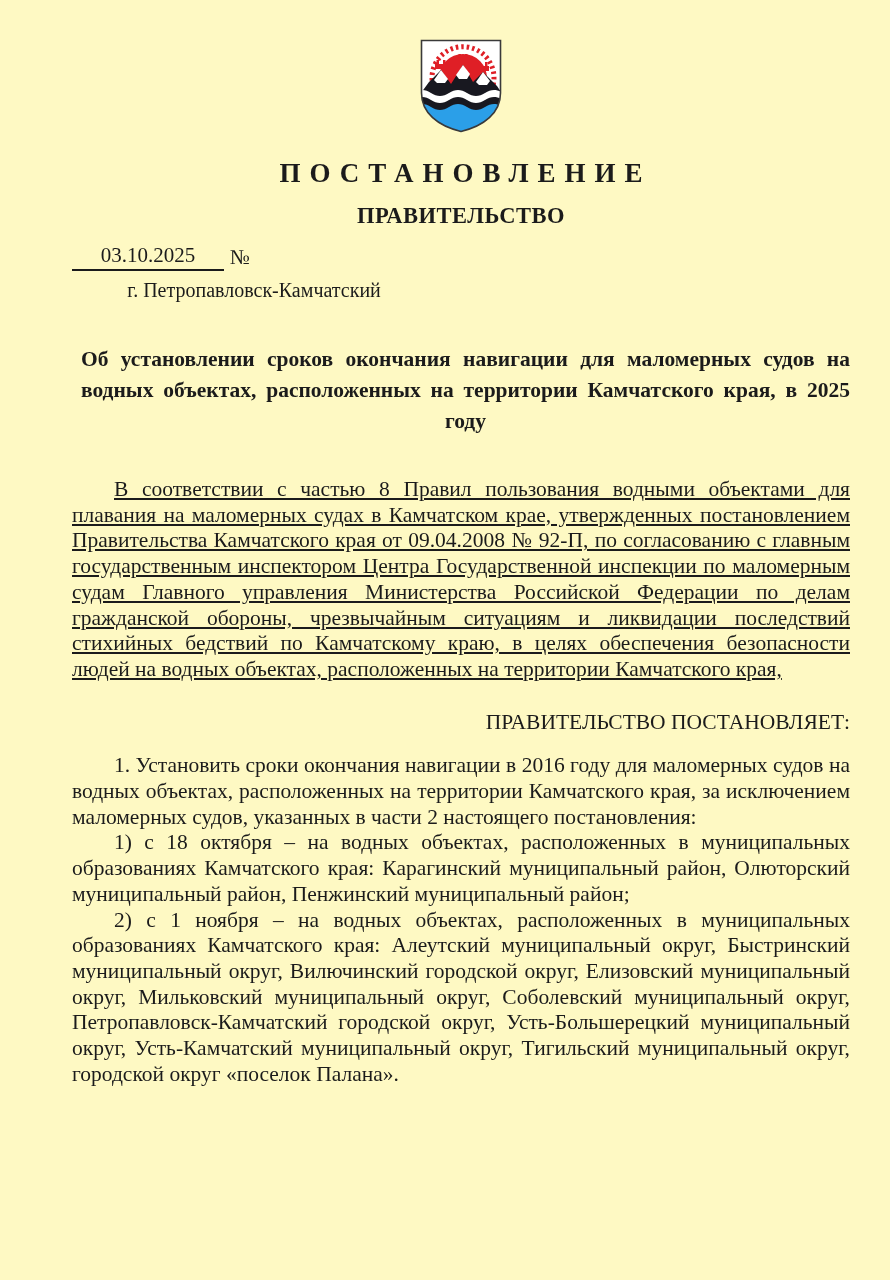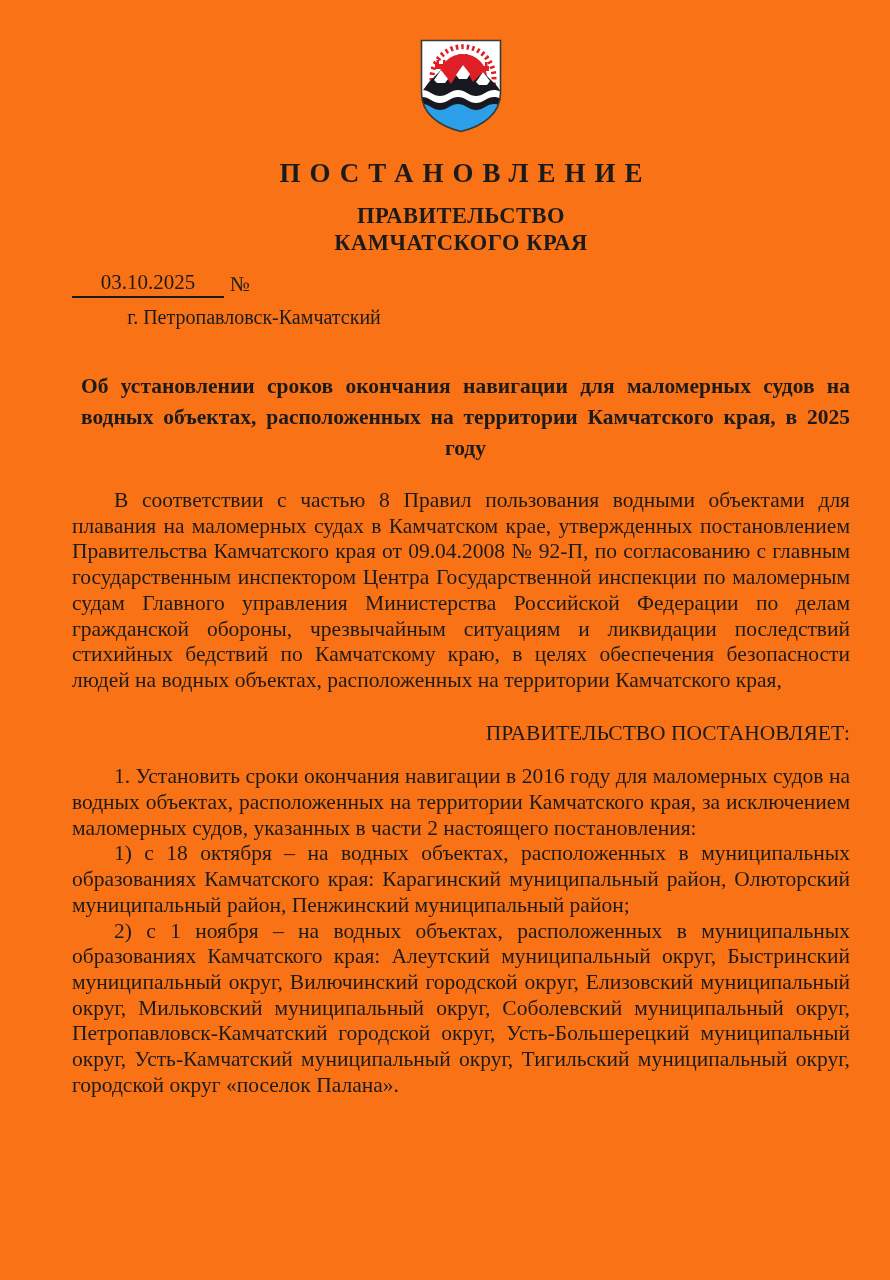--- a/index.html
+++ b/index.html
@@ -1,20 +1,20 @@
 <!DOCTYPE html>
 <html lang="ru"><head>
 <meta charset="utf-8">
 <style>
   html,body{margin:0;padding:0;background:#e9e9e7;}
   .page{
     position:relative;
     width:890px;height:1280px;
     margin:0 auto;
-    background:#f97316;
+    background:#fef9c3;
     box-sizing:border-box;
     padding:38px 40px 16px 72px;
     font-family:"Liberation Serif","DejaVu Serif",serif;
     color:#1b1b1b;
     overflow:hidden;
   }
   .emblem{width:84px;height:96px;margin:0 auto;}
   .emblem svg{display:block;width:84px;height:96px;}
   .doc-type{
     margin-top:24px;
@@ -68,21 +68,21 @@
     text-align-last:center;
   }
   .para{
     margin:0;
     font-size:21.5px;
     line-height:25.7px;
     text-align:justify;
     text-indent:42px;
     hyphens:none;
   }
-  .intro{margin-top:24px;}
+  .intro{margin-top:40px;text-decoration:underline;}
   .resolve{margin-top:27px;text-align:right;}
   .first-point{margin-top:18px;}
 </style>
 </head>
 <body>
 
 <div class="page">
 
   <div class="emblem">
     <svg viewBox="0 0 84 96" xmlns="http://www.w3.org/2000/svg">
@@ -107,21 +107,20 @@
         <path d="M-6,96 L-6,70 C0,65 6,65 12,69 C18,73 24,73 30,69 C36,65 42,65 48,69 C54,73 60,73 66,69 C72,65 78,65 84,69 C88,72 90,72 94,70 L94,96 Z" fill="#2b9fe8"></path>
       </g>
       <path d="M2.5,2.5 H81.5 V55 C81.5,75 65,88 42,93.5 C19,88 2.5,75 2.5,55 Z" fill="none" stroke-width="1.6" stroke="#3a3a3a"></path>
     </svg>
   </div>
 
   <div class="doc-type">ПОСТАНОВЛЕНИЕ</div>
 
   <div class="org">
     <div>ПРАВИТЕЛЬСТВО</div>
-    <div>КАМЧАТСКОГО КРАЯ</div>
   </div>
 
   <div class="date-row">
     <span class="date-cell">03.10.2025</span>
     <span class="num-sign">№</span>
   </div>
 
   <div class="city">г. Петропавловск-Камчатский</div>
 
   <h1 class="title">Об установлении сроков окончания навигации для маломерных судов на водных объектах, расположенных на территории Камчатского края, в 2025 году</h1>

